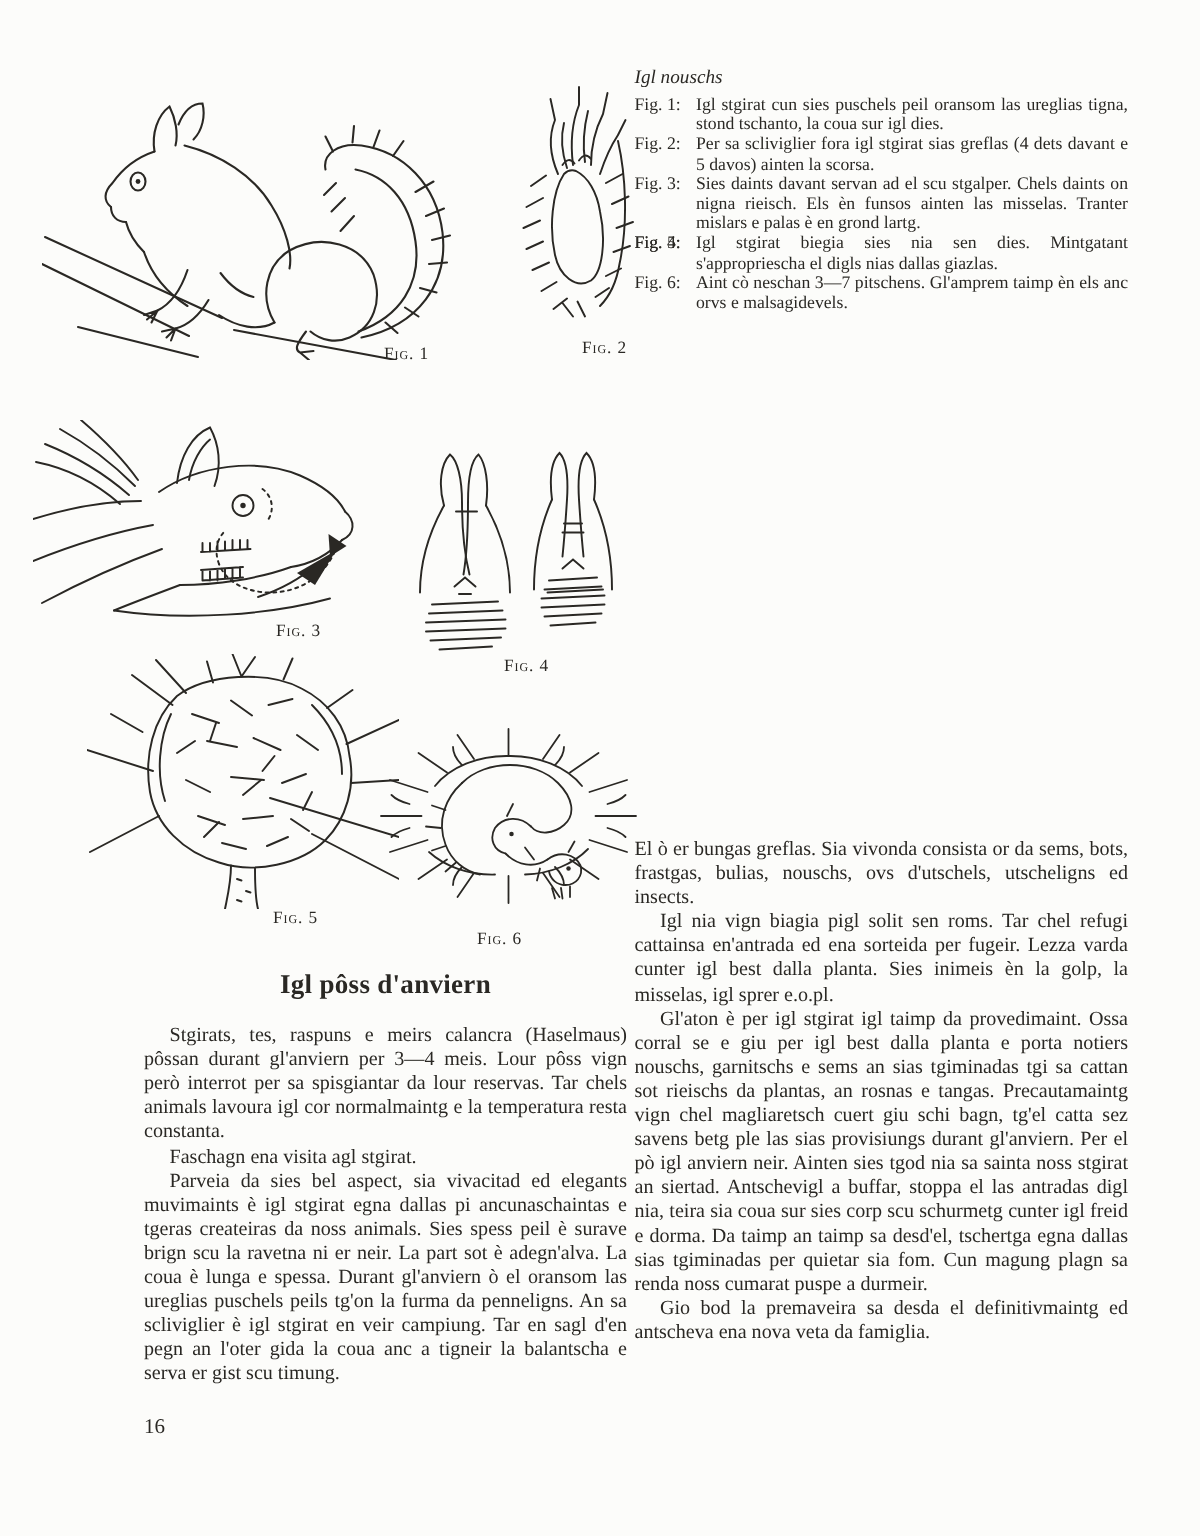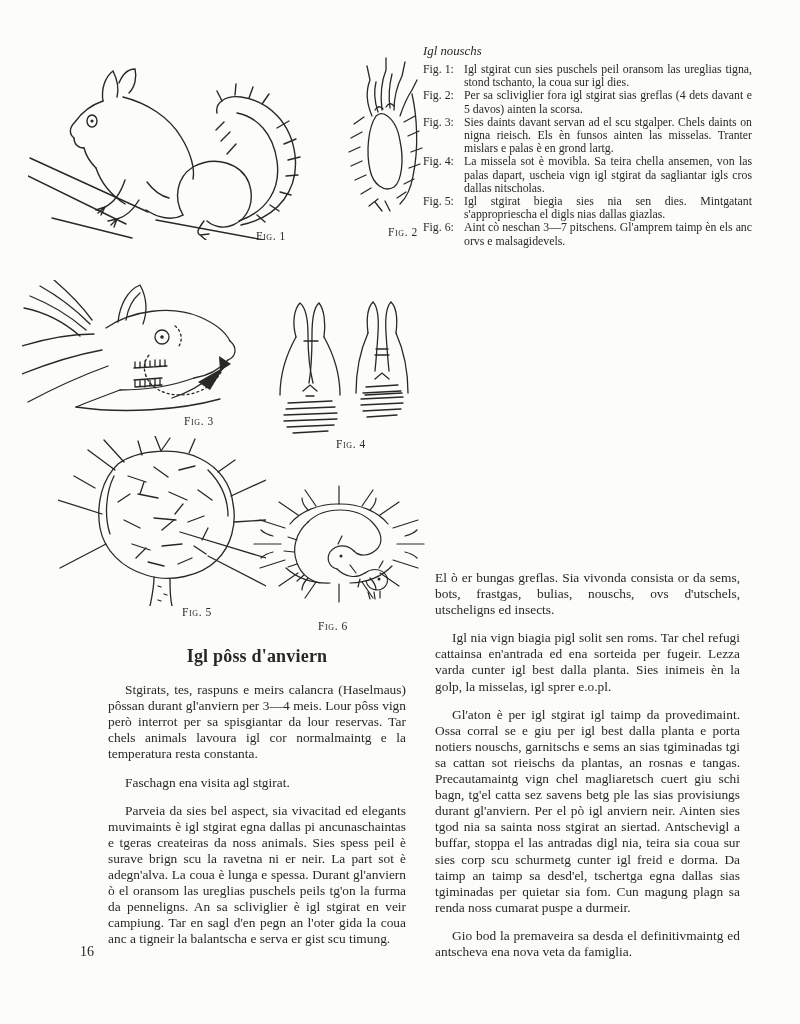--- a/index.html
+++ b/index.html
@@ -12,30 +12,30 @@
     overflow:hidden;
   }
   .abs{position:absolute;}
   
   .col-right-top{left:423px;top:44px;width:329px;}
   .ital-head{font-style:italic;font-size:12.8px;margin:0 0 4px 0;}
   .cap{position:relative;padding-left:41px;font-size:11.8px;line-height:13.2px;text-align:justify;}
   .cap .lab{position:absolute;left:0;top:0;}
   
   .body-text{font-size:13.4px;line-height:16.1px;text-align:justify;}
-  .body-text p{margin:12px;}
+  .body-text p{margin:0;}
   .body-text p.ind{text-indent:17px;}
   .col-left-bottom{left:96px;top:648px;width:322px;}
   .col-left-bottom h3{font-size:18px;margin:0 0 18px 0;text-align:center;font-weight:bold;letter-spacing:.2px;}
   .col-right-bottom{left:423px;top:558px;width:329px;}
   .figlabel{
     font-variant:small-caps;
     font-size:11.5px;letter-spacing:.6px;
   }
-  .pagenum{left:80px;top:944px;font-size:14px;}
+  .pagenum{left:96px;top:944px;font-size:14px;}
   svg{display:block;}
 </style>
 </head>
 <body>
 
 <div class="page">
 
   <div class="abs" style="left:28px;top:62px;width:290px;height:178px;">
     <svg width="290" height="178" viewBox="0 0 290 178">
       <g fill="none" stroke="#2a2824" stroke-width="1.4" stroke-linecap="round">
@@ -98,21 +98,20 @@
     <div class="cap">
       <span class="lab">Fig. 2:</span>
       <span>Per sa scliviglier fora igl stgirat sias greflas (4 dets davant e 5 davos) ainten la scorsa.</span>
     </div>
     <div class="cap">
       <span class="lab">Fig. 3:</span>
       <span>Sies daints davant servan ad el scu stgalper. Chels daints on nigna rieisch. Els èn funsos ainten las misselas. Tranter mislars e palas è en grond lartg.</span>
     </div>
     <div class="cap">
       <span class="lab">Fig. 4:</span>
-      <span>La missela sot è movibla. Sa teira chella ansemen, von las palas dapart, uscheia vign igl stgirat da sagliantar igls cros dallas nitscholas.</span>
     </div>
     <div class="cap">
       <span class="lab">Fig. 5:</span>
       <span>Igl stgirat biegia sies nia sen dies. Mintgatant s'appropriescha el digls nias dallas giazlas.</span>
     </div>
     <div class="cap">
       <span class="lab">Fig. 6:</span>
       <span>Aint cò neschan 3—7 pitschens. Gl'amprem taimp èn els anc orvs e malsagidevels.</span>
     </div>
   </div>

